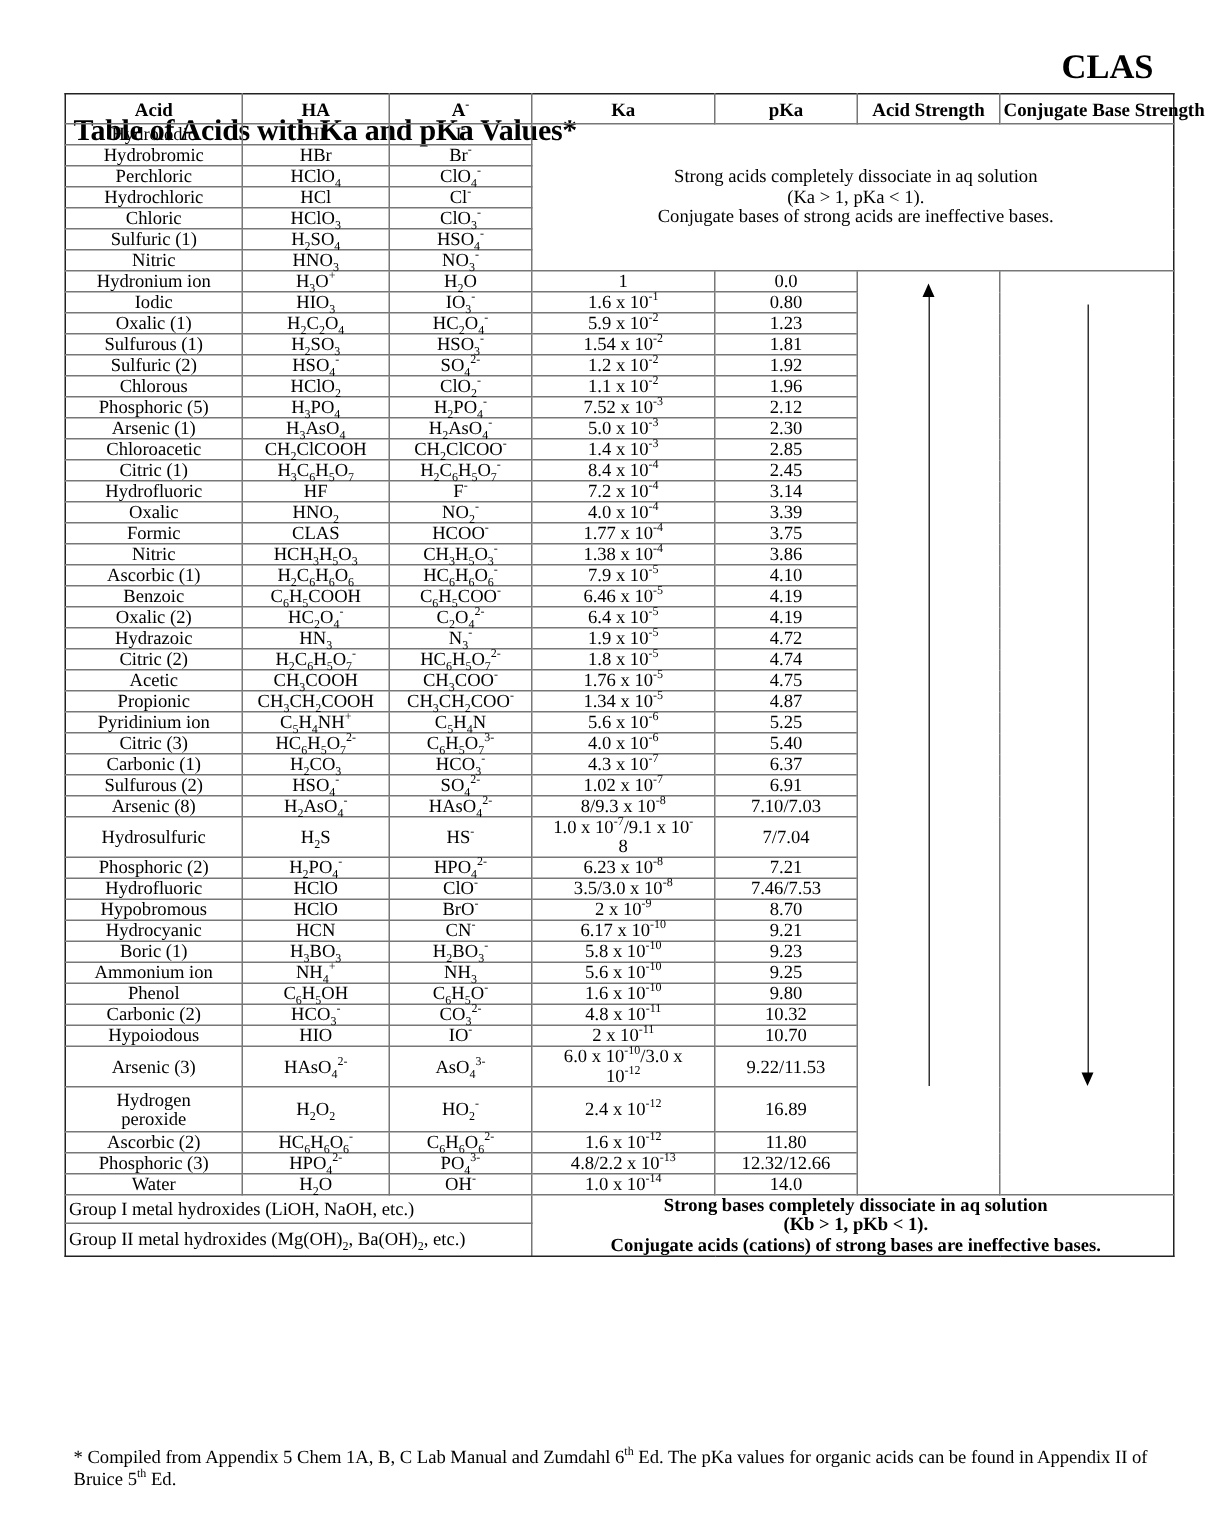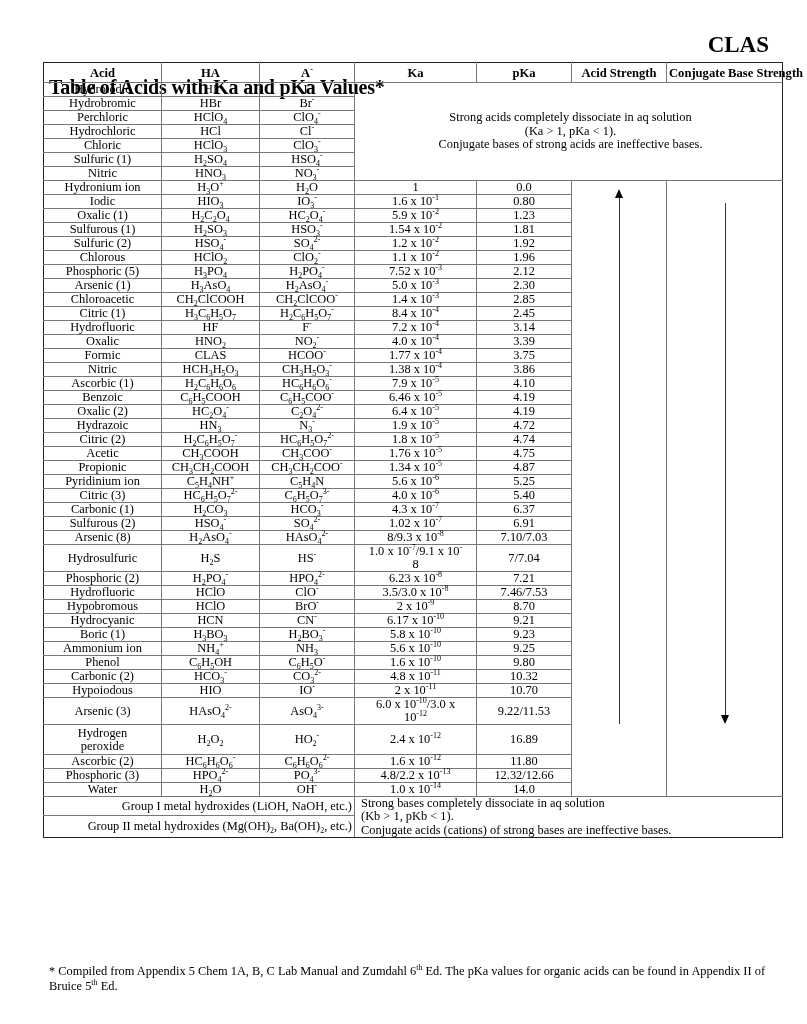--- a/index.html
+++ b/index.html
@@ -11,22 +11,22 @@
   table { border-collapse: collapse; width: 739px; table-layout: fixed; font-size: 12.4px; line-height: 13px; }
   td, th { border: 1px solid #777; text-align: center; vertical-align: middle; padding: 0 2px; white-space: nowrap; }
   th { font-weight: bold; height: 20px; font-size: 12.6px; line-height: 14px; border-top: 1.5px solid #222; }
   td.acid, th.acid { border-left: 1.5px solid #222; }
   td.last, th.last { border-right: 1.5px solid #222; }
   tr.row td { height: 13.3px; }
   tr.row.tall2 td { height: 27px; }
   tr.row.tall3 td { height: 30px; }
   td.strong-note { text-align: center; vertical-align: middle; padding-left: 6px; line-height: 13.5px; white-space: normal; border-right: 1.5px solid #222; }
   td.arrow-cell { position: relative; padding: 0; }
-  td.metal { text-align: right; height: 19px; border-left: 1.5px solid #222; }
-  td.base-note { text-align: left; padding-left: 6px; line-height: 13.2px; white-space: normal; border-right: 1.5px solid #222; border-bottom: 1.5px solid #222; }
+  td.metal { text-align: left; height: 19px; border-left: 1.5px solid #222; }
+  td.base-note { text-align: center; padding-left: 6px; line-height: 13.2px; white-space: normal; border-right: 1.5px solid #222; border-bottom: 1.5px solid #222; font-weight: bold; }
   tr.bottom td.metal { border-bottom: 1.5px solid #222; }
   sub, sup { font-size: 8px; line-height: 0; }
   .arrow { position: absolute; left: 50%; width: 1px; background: #333; }
   .arrow-up-head { position: absolute; left: -4px; top: -8px; width: 0; height: 0; border-left: 4.5px solid transparent; border-right: 4.5px solid transparent; border-bottom: 9px solid #000; }
   .arrow-down-head { position: absolute; left: -4px; bottom: -8px; width: 0; height: 0; border-left: 4.5px solid transparent; border-right: 4.5px solid transparent; border-top: 9px solid #000; }
   .footnote { position: absolute; left: 49px; top: 964px; width: 720px; font-size: 12.4px; line-height: 15px; }
 </style>
 </head>
 <body>
 

